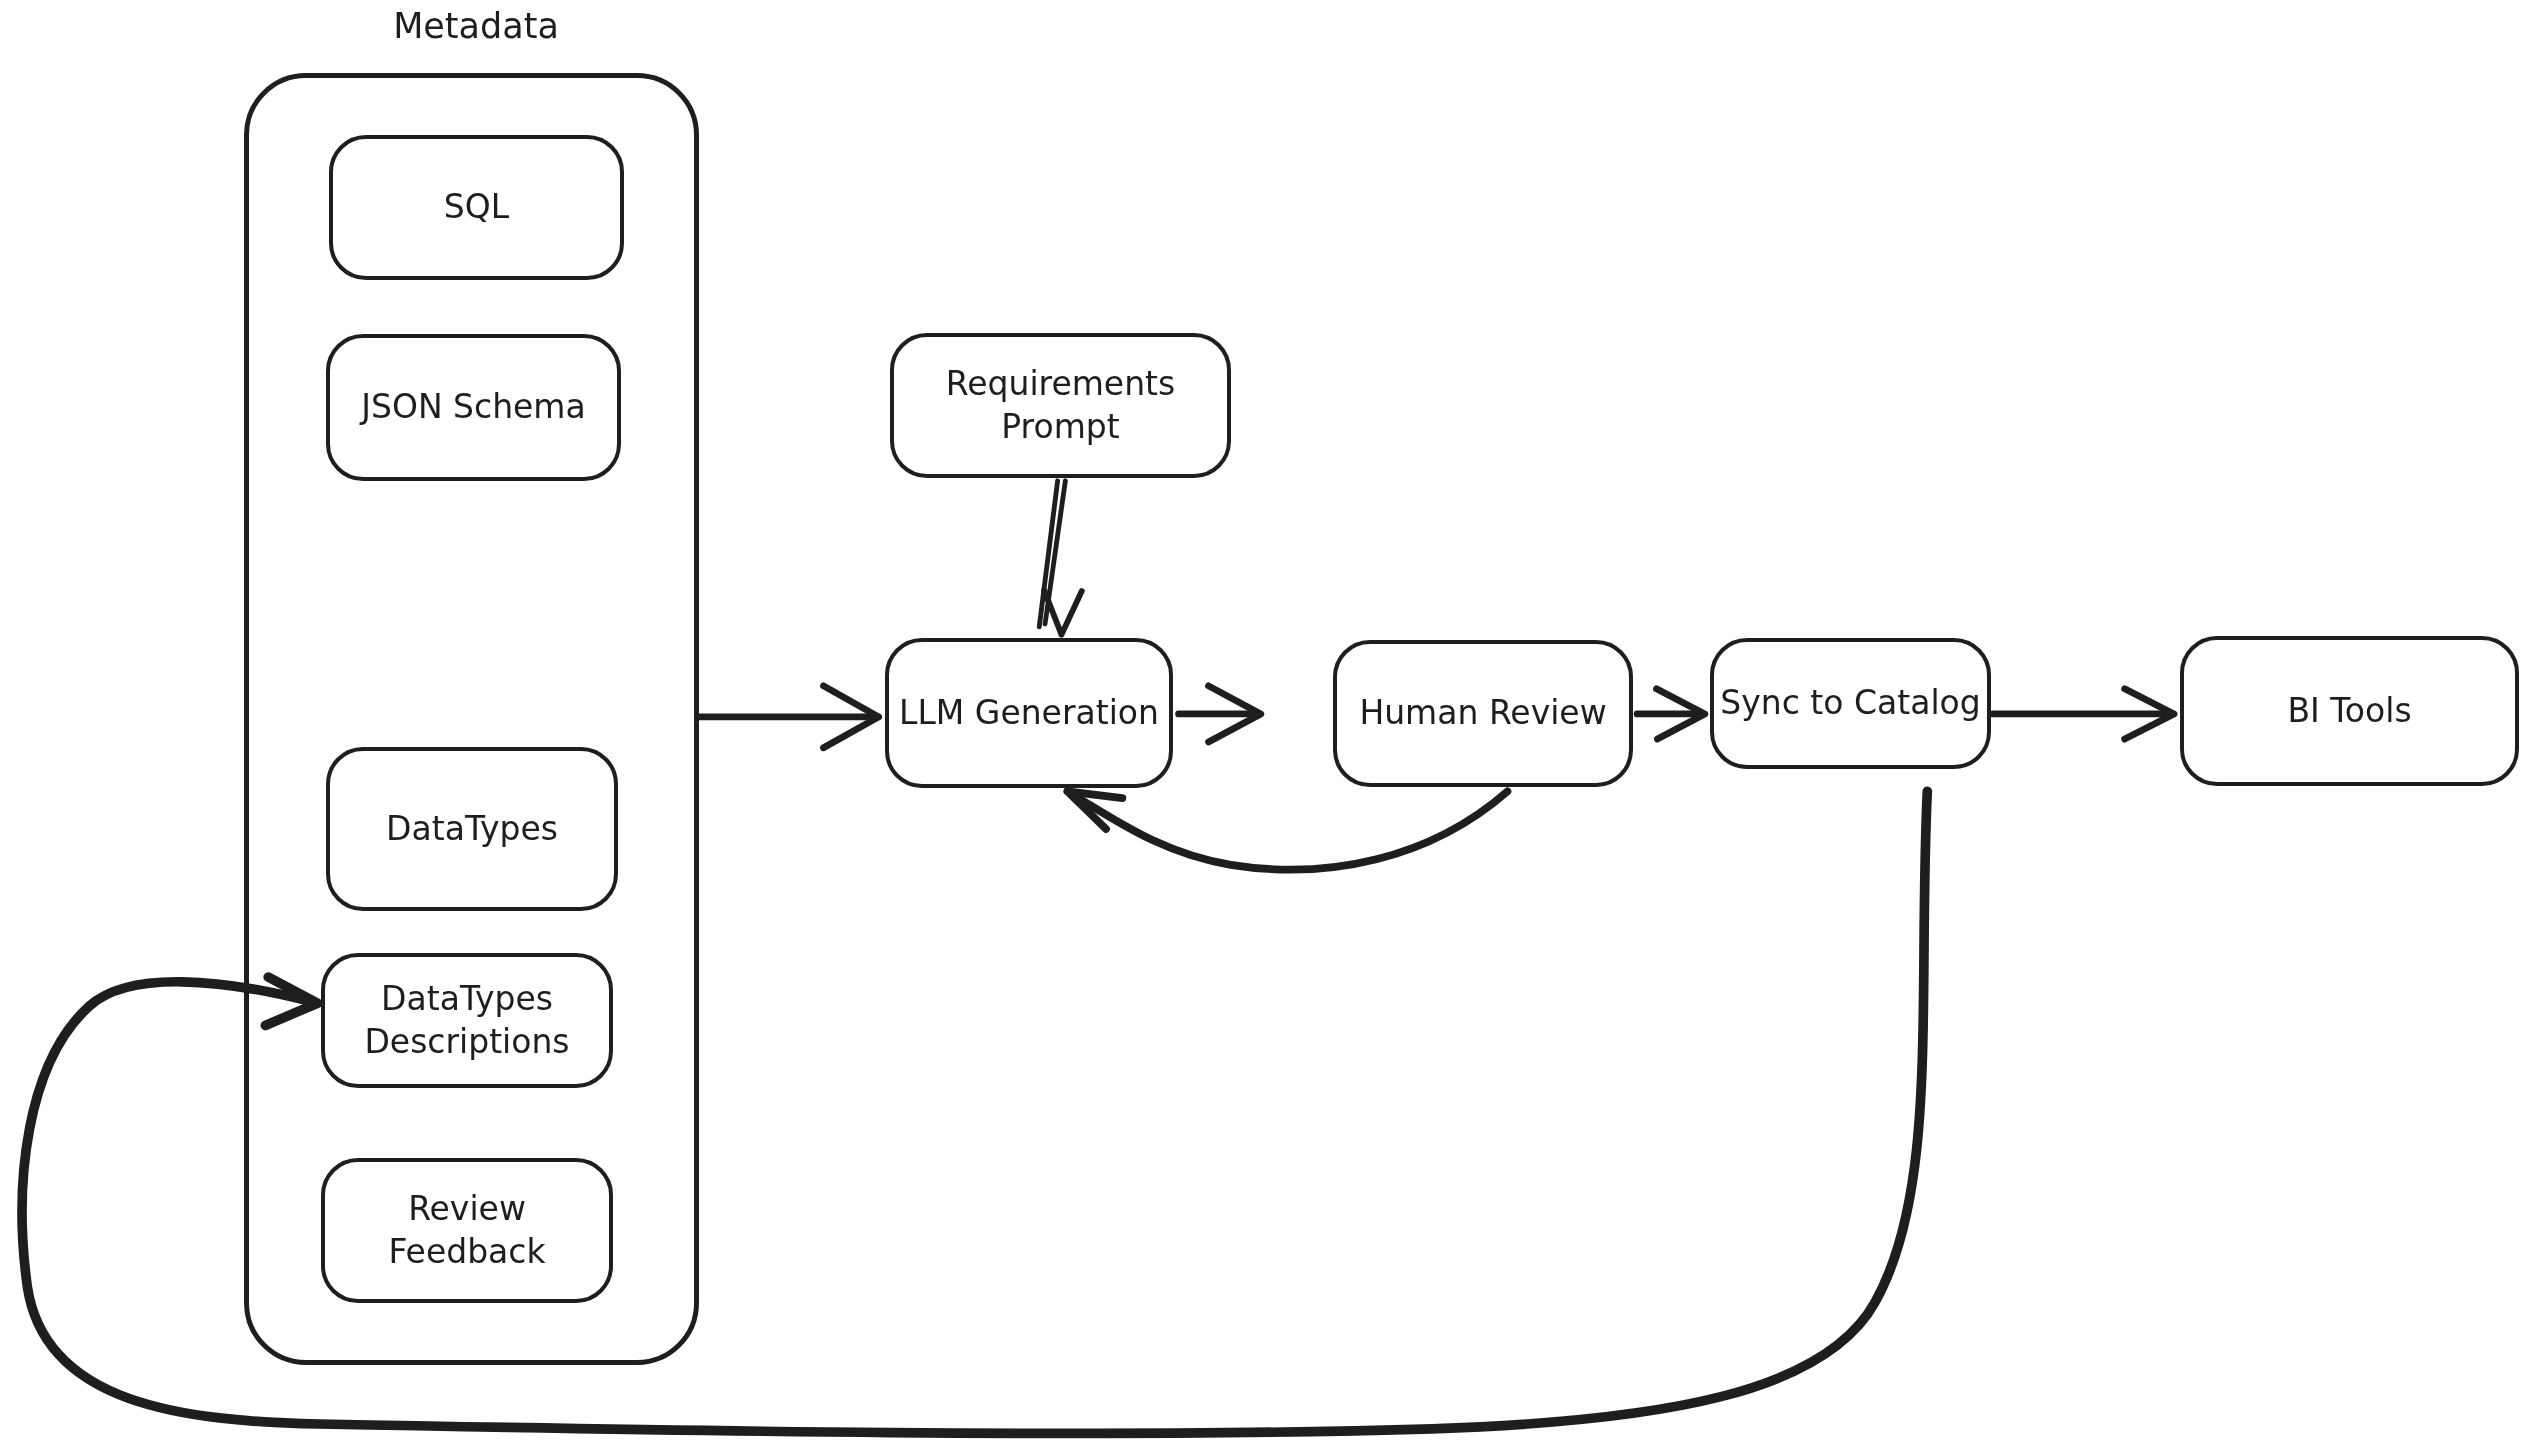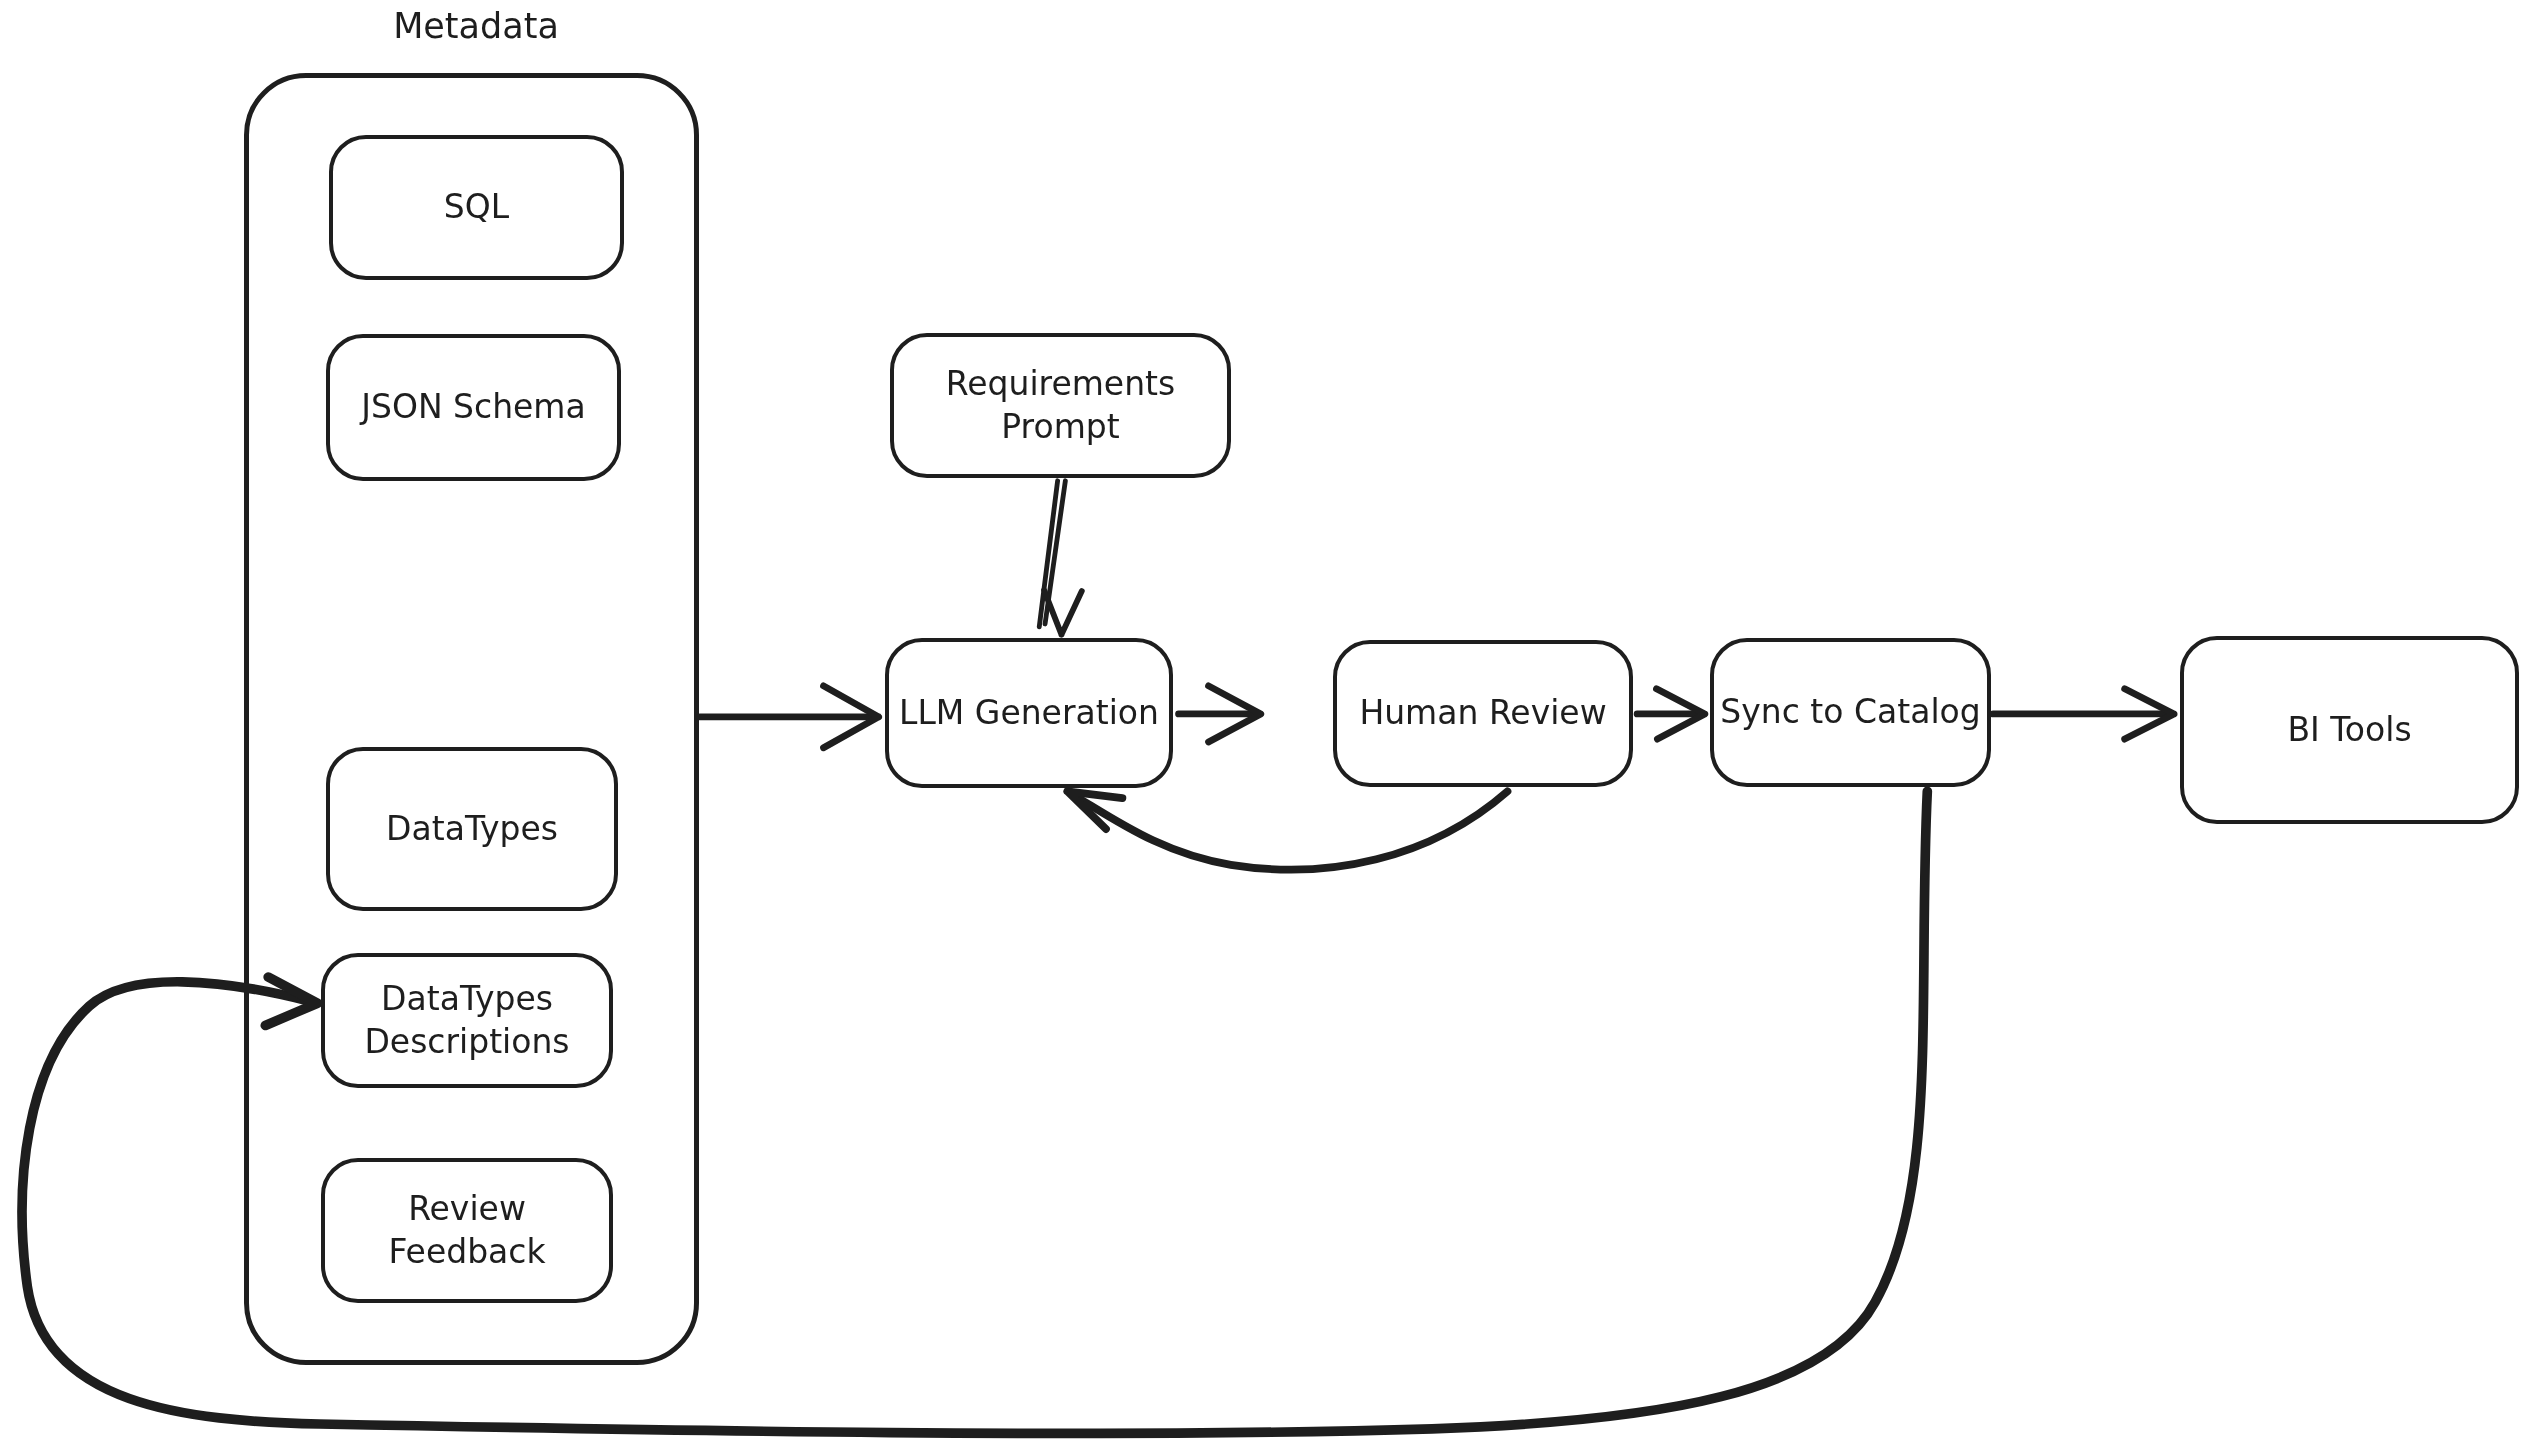--- a/index.html
+++ b/index.html
@@ -134,22 +134,22 @@
   </div>
 
   <div class="node oneline" style="left:885px; top:638px; width:288px; height:150px">
     <span class="lbl">LLM Generation</span>
   </div>
 
   <div class="node oneline" style="left:1333px; top:640px; width:300px; height:147px">
     <span class="lbl">Human Review</span>
   </div>
 
-  <div class="node oneline" style="left:1710px; top:638px; width:281px; height:149px">
+  <div class="node oneline" style="left:1710px; top:638px; width:281px; height:131px">
     <span class="lbl">Sync to Catalog</span>
   </div>
 
-  <div class="node oneline" style="left:2180px; top:636px; width:339px; height:188px">
+  <div class="node oneline" style="left:2180px; top:636px; width:339px; height:150px">
     <span class="lbl">BI Tools</span>
   </div>
 
 </div>
 
 
 </body></html>

